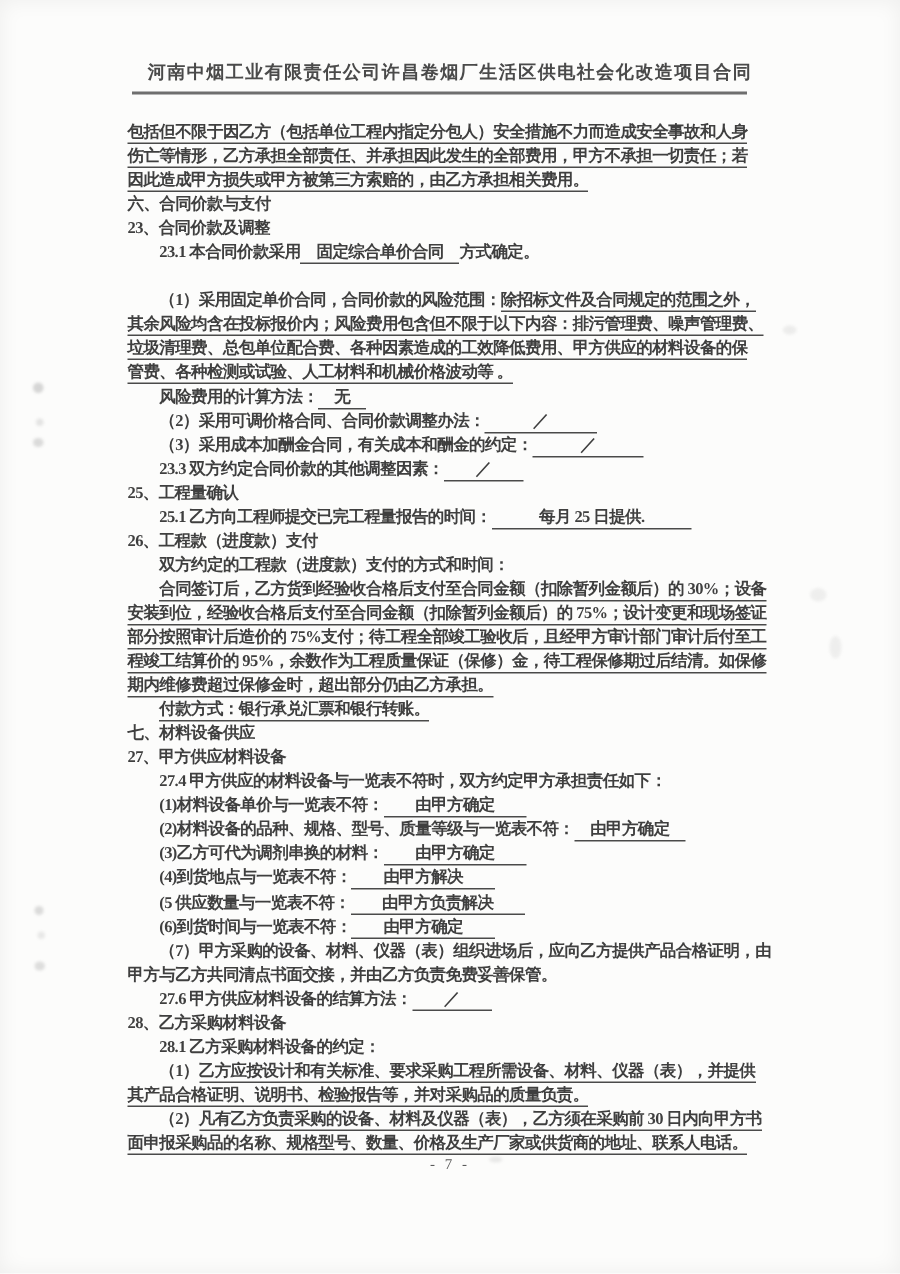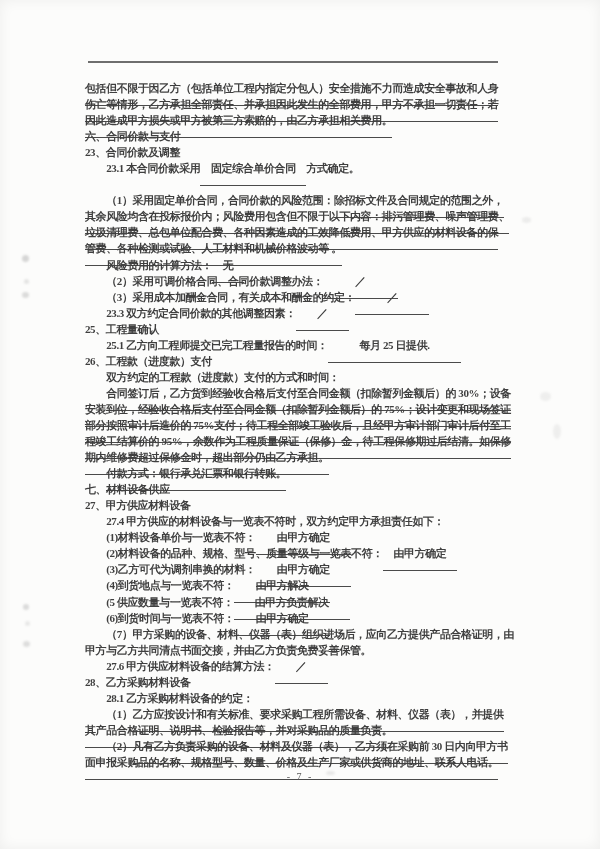--- a/index.html
+++ b/index.html
@@ -23,21 +23,21 @@
   }
   .doc-body{
     position:absolute;left:85px;top:80px;width:440px;
     font-size:11px;font-weight:bold;
     line-height:16.05px;
     letter-spacing:-0.4px;
     white-space:pre;
     color:#3f3f3f;
   }
   .line{height:16.05px;overflow:visible;}
-  .u{border-bottom:1.2px solid #4a4a4a;padding-bottom:11px;}
+  .u{border-bottom:1.2px solid #4a4a4a;padding-bottom:1px;}
   .page-number{
     position:absolute;top:771px;left:0;width:100%;
     text-align:center;font-size:10px;color:#5a5a5a;letter-spacing:2px;
   }
   .artifact{
     position:absolute;background:#8f8f8f;border-radius:50%;
     filter:blur(1px);
   }
   .a1{left:22px;top:255px;width:7px;height:7px;opacity:.35;}
   .a2{left:24px;top:279px;width:5px;height:5px;opacity:.22;}
@@ -48,20 +48,21 @@
   .a7{left:522px;top:217px;width:9px;height:6px;opacity:.14;}
   .a8{left:540px;top:392px;width:11px;height:9px;opacity:.12;}
   .a9{left:553px;top:424px;width:8px;height:15px;opacity:.12;}
   .a10{left:326px;top:771px;width:9px;height:4px;opacity:.18;}
 </style>
 </head>
 <body>
 
 <div class="page">
 
+  <div class="doc-title">河南中烟工业有限责任公司许昌卷烟厂生活区供电社会化改造项目合同</div>
 
   <div class="title-rule"></div>
 
   <div class="doc-body"><div class="line"><span class="u">包括但不限于因乙方（包括单位工程内指定分包人）安全措施不力而造成安全事故和人身</span></div><div class="line"><span class="u">伤亡等情形，乙方承担全部责任、并承担因此发生的全部费用，甲方不承担一切责任；若</span></div><div class="line"><span class="u">因此造成甲方损失或甲方被第三方索赔的，由乙方承担相关费用。</span></div><div class="line"><span>六、合同价款与支付</span></div><div class="line"><span>23、合同价款及调整</span></div><div class="line"><span>　　23.1 本合同价款采用</span><span class="u">　固定综合单价合同　</span><span>方式确定。</span></div><div class="line">&nbsp;</div><div class="line"><span>　　（1）采用固定单价合同，合同价款的风险范围：</span><span class="u">除招标文件及合同规定的范围之外，</span></div><div class="line"><span class="u">其余风险均含在投标报价内；风险费用包含但不限于以下内容：排污管理费、噪声管理费、</span></div><div class="line"><span class="u">垃圾清理费、总包单位配合费、各种因素造成的工效降低费用、甲方供应的材料设备的保</span></div><div class="line"><span class="u">管费、各种检测或试验、人工材料和机械价格波动等 。</span></div><div class="line"><span>　　风险费用的计算方法：</span><span class="u">　无　</span></div><div class="line"><span>　　（2）采用可调价格合同、合同价款调整办法：</span><span class="u">　　　／　　　</span></div><div class="line"><span>　　（3）采用成本加酬金合同，有关成本和酬金的约定：</span><span class="u">　　　／　　　</span></div><div class="line"><span>　　23.3 双方约定合同价款的其他调整因素：</span><span class="u">　　／　　</span></div><div class="line"><span>25、工程量确认</span></div><div class="line"><span>　　25.1 乙方向工程师提交已完工程量报告的时间：</span><span class="u">　　　每月 25 日提供.　　　</span></div><div class="line"><span>26、工程款（进度款）支付</span></div><div class="line"><span>　　双方约定的工程款（进度款）支付的方式和时间：</span></div><div class="line"><span>　　</span><span class="u">合同签订后，乙方货到经验收合格后支付至合同金额（扣除暂列金额后）的 30%；设备</span></div><div class="line"><span class="u">安装到位，经验收合格后支付至合同金额（扣除暂列金额后）的 75%；设计变更和现场签证</span></div><div class="line"><span class="u">部分按照审计后造价的 75%支付；待工程全部竣工验收后，且经甲方审计部门审计后付至工</span></div><div class="line"><span class="u">程竣工结算价的 95%，余数作为工程质量保证（保修）金，待工程保修期过后结清。如保修</span></div><div class="line"><span class="u">期内维修费超过保修金时，超出部分仍由乙方承担。</span></div><div class="line"><span>　　</span><span class="u">付款方式：银行承兑汇票和银行转账。</span></div><div class="line"><span>七、材料设备供应</span></div><div class="line"><span>27、甲方供应材料设备</span></div><div class="line"><span>　　27.4 甲方供应的材料设备与一览表不符时，双方约定甲方承担责任如下：</span></div><div class="line"><span>　　(1)材料设备单价与一览表不符：</span><span class="u">　　由甲方确定　　</span></div><div class="line"><span>　　(2)材料设备的品种、规格、型号、质量等级与一览表不符：</span><span class="u">　由甲方确定　</span></div><div class="line"><span>　　(3)乙方可代为调剂串换的材料：</span><span class="u">　　由甲方确定　　</span></div><div class="line"><span>　　(4)到货地点与一览表不符：</span><span class="u">　　由甲方解决　　</span></div><div class="line"><span>　　(5 供应数量与一览表不符：</span><span class="u">　　由甲方负责解决　　</span></div><div class="line"><span>　　(6)到货时间与一览表不符：</span><span class="u">　　由甲方确定　　</span></div><div class="line"><span>　　（7）甲方采购的设备、材料、仪器（表）组织进场后，应向乙方提供产品合格证明，由</span></div><div class="line"><span>甲方与乙方共同清点书面交接，并由乙方负责免费妥善保管。</span></div><div class="line"><span>　　27.6 甲方供应材料设备的结算方法：</span><span class="u">　　／　　</span></div><div class="line"><span>28、乙方采购材料设备</span></div><div class="line"><span>　　28.1 乙方采购材料设备的约定：</span></div><div class="line"><span>　　（1）</span><span class="u">乙方应按设计和有关标准、要求采购工程所需设备、材料、仪器（表），并提供</span></div><div class="line"><span class="u">其产品合格证明、说明书、检验报告等，并对采购品的质量负责。</span></div><div class="line"><span>　　（2）</span><span class="u">凡有乙方负责采购的设备、材料及仪器（表），乙方须在采购前 30 日内向甲方书</span></div><div class="line"><span class="u">面申报采购品的名称、规格型号、数量、价格及生产厂家或供货商的地址、联系人电话。</span></div></div>
 
   <div class="page-number">- 7 -</div>
 
   <div class="artifact a1"></div>
   <div class="artifact a2"></div>
   <div class="artifact a3"></div>

